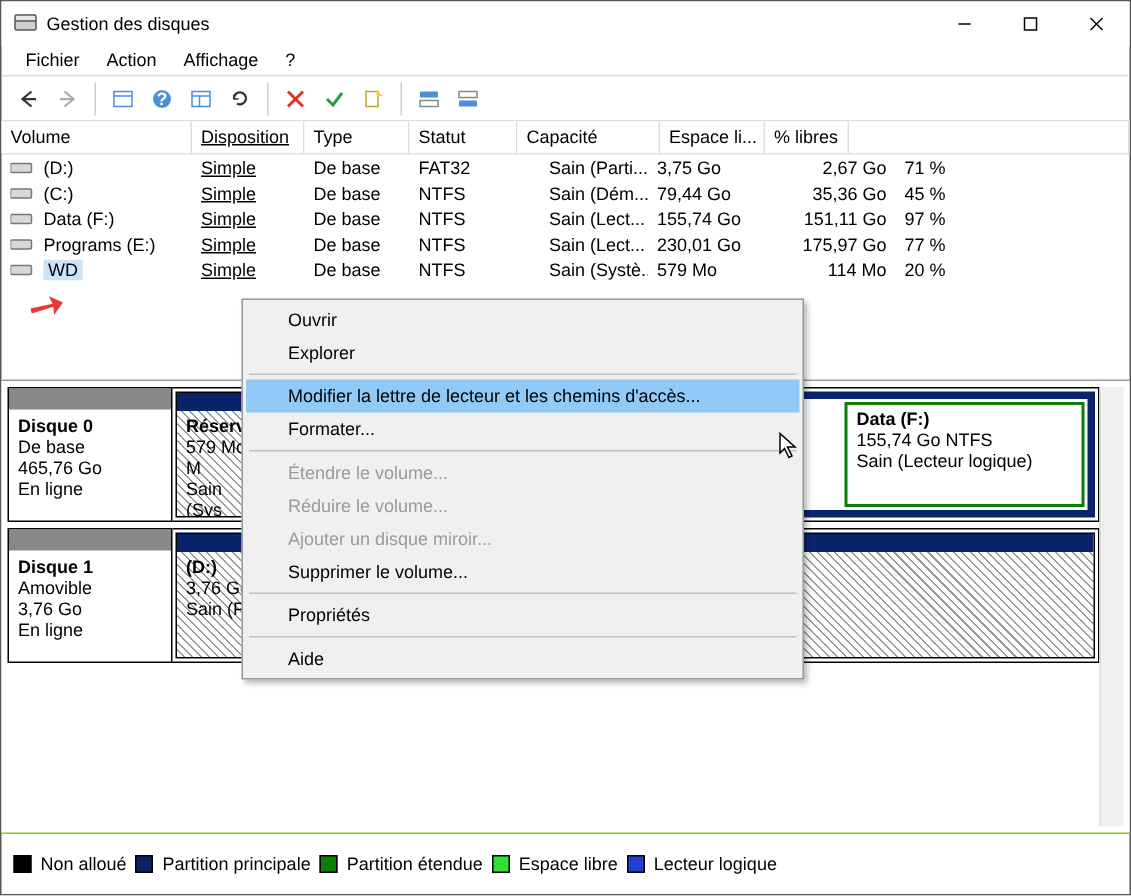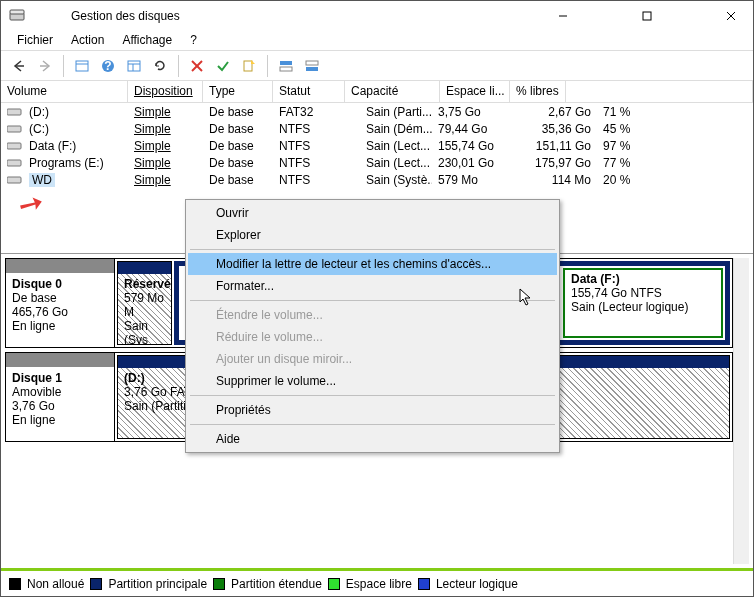--- a/index.html
+++ b/index.html
@@ -1,18 +1,18 @@
 <!DOCTYPE html>
 <html><head>
 <meta charset="utf-8">
 <style>
   * { box-sizing: border-box; font-family: "Segoe UI", Tahoma, sans-serif; font-size: 12px; }
   body { margin: 0; background: #fff; }
   .window { width: 754px; height: 597px; border: 1px solid #555; display: flex; flex-direction: column; background: #fff; position: relative; }
-  .titlebar { height: 30px; display: flex; align-items: center; padding-left: 8px; background: #fff; gap: 40px; }
+  .titlebar { height: 30px; display: flex; align-items: center; padding-left: 8px; background: #fff; }
   .titlebar .icon { width: 16px; height: 16px; margin-right: 6px; }
   .titlebar .title { flex: 1; }
   .winbtn { width: 44px; height: 30px; display: flex; align-items: center; justify-content: center; }
   .menubar { height: 20px; display: flex; align-items: flex-start; padding-left: 8px; gap: 2px; border-bottom: 1px solid #ddd; }
   .menubar .menuitem { padding: 2px 8px; }
   .toolbar { height: 30px; display: flex; align-items: center; padding: 0 6px; gap: 2px; border-bottom: 1px solid #ddd; }
   .tbtn { width: 24px; height: 24px; display: flex; align-items: center; justify-content: center; border: 1px solid transparent; }
   .tsep { width: 1px; height: 22px; background: #ccc; margin: 0 4px; }
   .listhdr { height: 22px; display: flex; border-bottom: 1px solid #ddd; }
   .listhdr .col { border-right: 1px solid #ddd; padding: 3px 6px; overflow: hidden; white-space: nowrap; background: #fff; }
@@ -26,21 +26,21 @@
   .gfx-wrapper { flex: 1; display: flex; }
   .gfx-col { flex: 1; display: flex; flex-direction: column; gap: 4px; }
   .scroll-v { width: 16px; background: #f0f0f0; border-left: 1px solid #ddd; }
   .diskrow { display: flex; height: 90px; }
   .disklabel { width: 110px; border: 1px solid #000; padding: 4px 6px; }
   .disklabel .stripe { height: 14px; margin: -4px -6px 4px -6px; }
   .partitions { flex: 1; display: flex; border: 1px solid #000; border-left: none; }
   .part { border: 1px solid #000; margin: 2px; padding: 3px 6px; position: relative; overflow: hidden; }
   .part .topbar { height: 12px; margin: -3px -6px 3px -6px; }
   .hatch { background: repeating-linear-gradient(45deg, #fff, #fff 3px, #999 3px, #999 4px); }
-  .legend { height: 28px; border-top: 3px solid #84cc16; display: flex; align-items: center; gap: 6px; padding: 0 8px; }
+  .legend { height: 41px; border-top: 1px solid #84cc16; display: flex; align-items: center; gap: 6px; padding: 0 8px; }
   .leg-sw { width: 12px; height: 12px; border: 1px solid #000; }
   .ctxmenu { position: absolute; background: #f0f0f0; border: 1px solid #999; box-shadow: 2px 2px 4px rgba(0,0,0,0.3); padding: 2px; z-index: 10; }
   .ctxmenu .mi { padding: 4px 20px 4px 28px; white-space: nowrap; }
   .ctxmenu .mi.hi { background: #91c9f7; }
   .ctxmenu .mi.dis { color: #9a9a9a; }
   .ctxmenu .msep { height: 1px; background: #c0c0c0; margin: 3px 2px; }
   .cursor { position: absolute; z-index: 20; pointer-events: none; }
   .c-vol { width: 127px; } .c-dis { width: 75px; text-decoration: underline; } .c-typ { width: 70px; } .c-sys { width: 87px; } .c-sta { width: 72px; } .c-cap { width: 95px; } .c-esp { width: 70px; text-align: right; } .c-lib { width: 56px; } .c-ext { flex:1; }
 </style>
 </head>
@@ -295,21 +295,21 @@
     <span class="leg-sw" style="background:#0a246a"></span>
     <span>Partition principale</span>
     <span class="leg-sw" style="background:#0a7d0a"></span>
     <span>Partition étendue</span>
     <span class="leg-sw" style="background:#30e030"></span>
     <span>Espace libre</span>
     <span class="leg-sw" style="background:#2040d0"></span>
     <span>Lecteur logique</span>
   </div>
 
-  <div class="ctxmenu" style="left:184px; top:198px; width:375px;">
+  <div class="ctxmenu" style="left:160px; top:198px; width:375px;">
     <div class="mi">Ouvrir</div>
     <div class="mi">Explorer</div>
     <div class="msep"></div>
     <div class="mi hi">Modifier la lettre de lecteur et les chemins d'accès...</div>
     <div class="mi">Formater...</div>
     <div class="msep"></div>
     <div class="mi dis">Étendre le volume...</div>
     <div class="mi dis">Réduire le volume...</div>
     <div class="mi dis">Ajouter un disque miroir...</div>
     <div class="mi">Supprimer le volume...</div>

